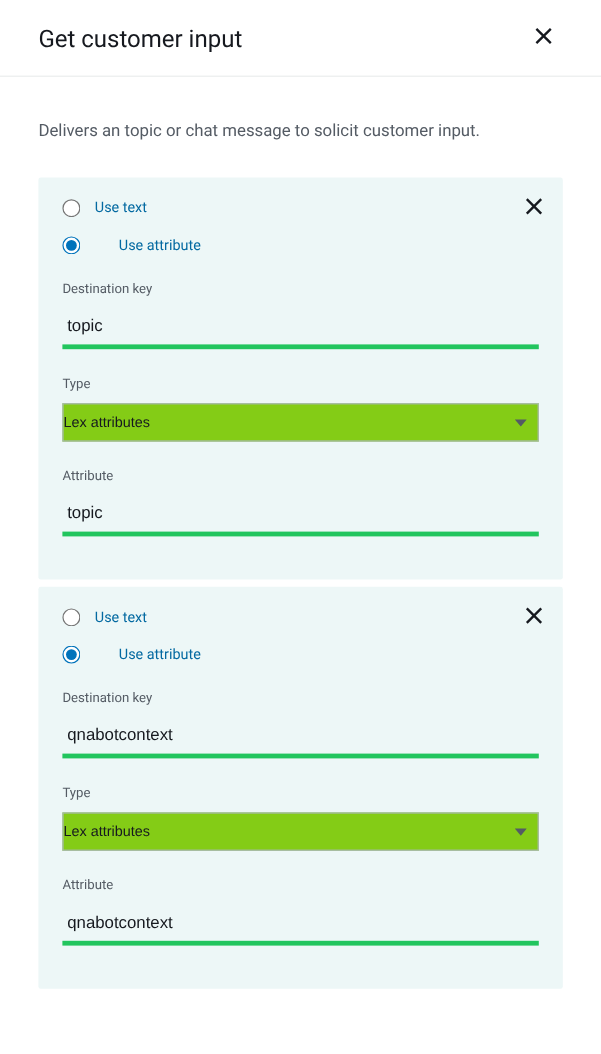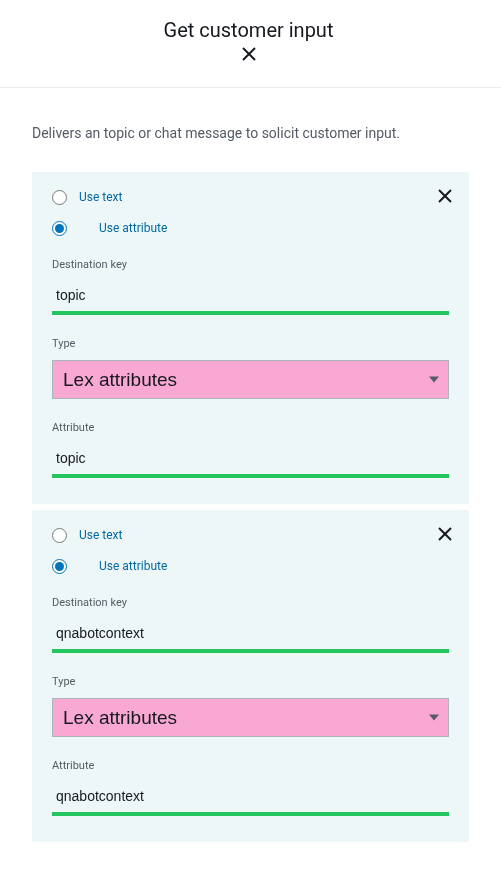--- a/index.html
+++ b/index.html
@@ -17,21 +17,20 @@
       padding: 0;
       background: #fff;
       position: relative;
     }
     .header {
       padding: 18px 36px 18px 32px;
       border-bottom: 1px solid #eaeded;
       display: flex;
       justify-content: space-between;
       align-items: center;
-      flex-direction: column;
     }
     .title {
       font-size: 20px;
       font-weight: 400;
       color: #16191f;
     }
     .close-btn {
       background: none;
       border: none;
       cursor: pointer;
@@ -82,21 +81,21 @@
     }
     .radio-label {
       font-size: 12px;
       color: #0369a1;
       cursor: pointer;
     }
     .field-group {
       padding-left: 0;
       margin-bottom: 22px;
     }
-    .field-group:last-child { margin-bottom: 4px; }
+    .field-group:last-child { margin-bottom: 14px; }
     .field-label {
       font-size: 11px;
       color: #545b64;
       margin-bottom: 10px;
     }
     .text-input {
       width: 100%;
       border: none;
       border-bottom: 4px solid #22c55e;
       background: transparent;
@@ -105,23 +104,23 @@
       color: #16191f;
       outline: none;
     }
     .select-wrap {
       position: relative;
       width: 100%;
     }
     .select-input {
       width: 100%;
       border: 1px solid #aab7b8;
-      background: #f9a8d4;
-      font-size: 19px;
-      padding: 8px 28px 8px 10px;
+      background: #84cc16;
+      font-size: 12px;
+      padding: 8px 28px 8px 0;
       color: #16191f;
       appearance: none;
       -webkit-appearance: none;
       -moz-appearance: none;
       cursor: pointer;
       outline: none;
     }
     .select-caret {
       position: absolute;
       right: 10px;

